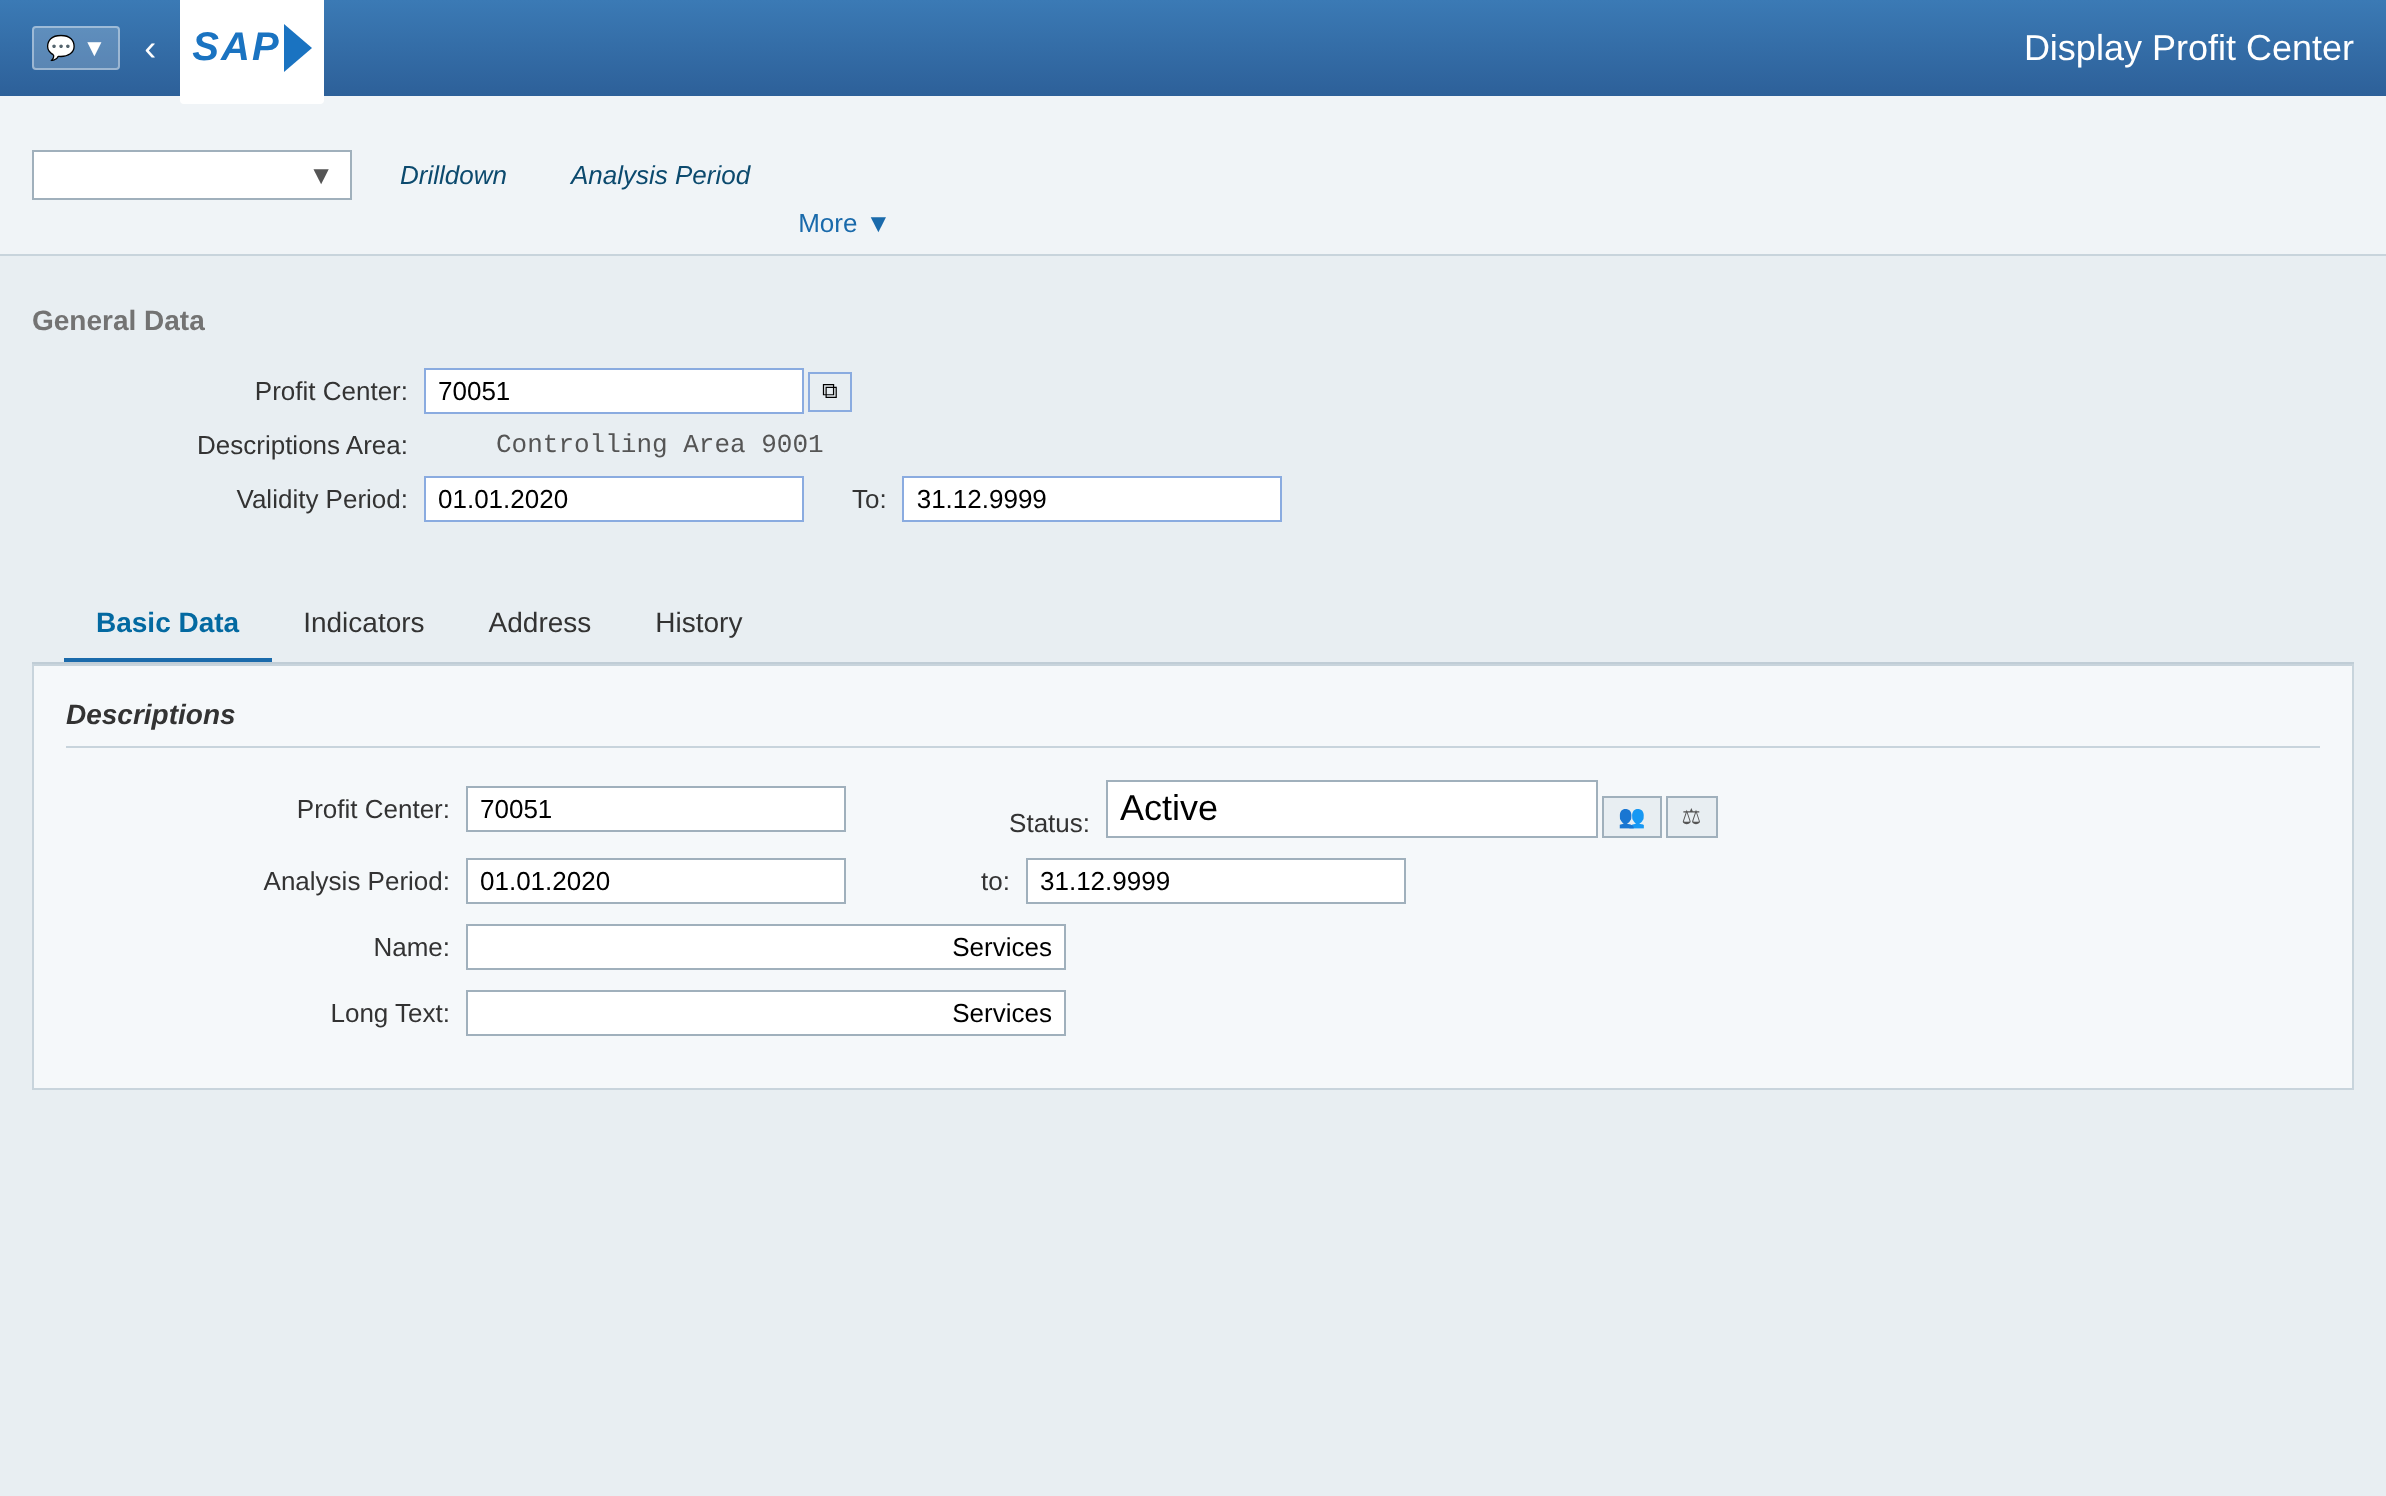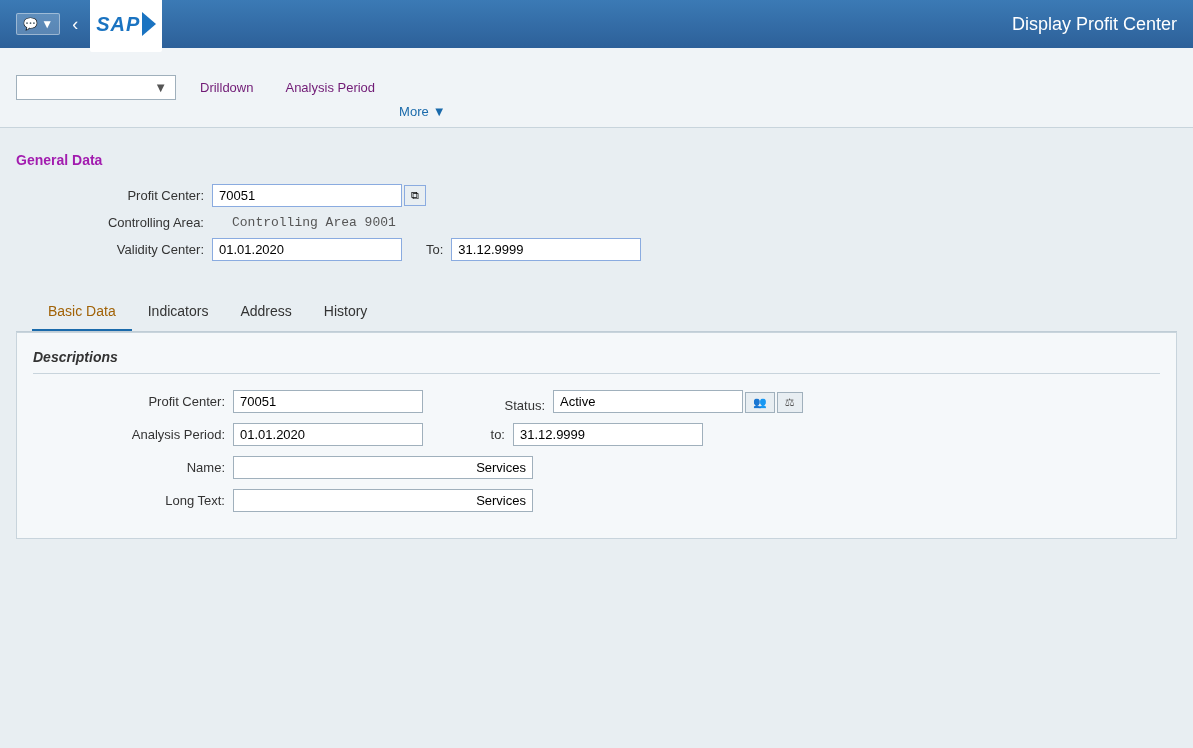--- a/index.html
+++ b/index.html
@@ -54,45 +54,46 @@
       background: white;
       padding: 4px 8px;
       min-width: 160px;
       cursor: pointer;
       font-size: 13px;
     }
     .toolbar-dropdown .chevron { margin-left: auto; color: #555; }
     .toolbar-btn {
       background: none;
       border: none;
-      color: #701a75;
+      color: #0c4a6e;
       font-size: 13px;
       cursor: pointer;
       padding: 4px 8px;
+      font-style: italic;
     }
     .more-btn {
       display: flex;
       align-items: center;
       gap: 4px;
       background: none;
       border: none;
       color: #1a6aab;
       font-size: 13px;
       cursor: pointer;
       margin-top: 48px;
     }
 
     
     .content { background: #e8eef2; padding: 16px; }
 
     
     .section-title {
       font-size: 14px;
       font-weight: bold;
-      color: #a21caf;
+      color: #737373;
       margin-bottom: 12px;
       padding-bottom: 4px;
     }
 
     
     .general-data {
       background: #e8eef2;
       padding: 8px 0 16px 0;
     }
     .form-row {
@@ -123,21 +124,21 @@
       background: #e8eef2;
       padding: 3px 6px;
       cursor: pointer;
       margin-left: 2px;
       font-size: 11px;
     }
     .controlling-area-text {
       color: #555;
       font-family: 'Courier New', monospace;
       font-size: 13px;
-      margin-left: 20px;
+      margin-left: 36px;
     }
     .to-label {
       margin-left: 24px;
       margin-right: 8px;
       color: #333;
     }
     .form-input-small { min-width: 80px; }
 
     
     .tabs-container {
@@ -150,23 +151,23 @@
     }
     .tab {
       padding: 10px 16px;
       cursor: pointer;
       font-size: 14px;
       color: #333;
       border-bottom: 2px solid transparent;
       white-space: nowrap;
     }
     .tab.active {
-      color: #a16207;
+      color: #0369a1;
       border-bottom: 2px solid #1a6aab;
-      font-weight: normal;
+      font-weight: bold;
     }
 
     
     .tab-panel {
       background: #f5f8fa;
       border: 1px solid #c8d4dc;
       margin: 0;
       padding: 16px;
     }
     .panel-title {
@@ -209,21 +210,21 @@
     .status-label {
       text-align: right;
       width: 70px;
       padding-right: 8px;
       color: #333;
     }
     .status-input {
       border: 1px solid #a0b0bc;
       background: white;
       padding: 3px 6px;
-      font-size: 13px;
+      font-size: 18px;
       min-width: 140px;
     }
     .status-icon-btn {
       border: 1px solid #a0b0bc;
       background: #e8eef2;
       padding: 3px 7px;
       cursor: pointer;
       margin-left: 2px;
       font-size: 11px;
       color: #555;
@@ -299,26 +300,26 @@
   <div class="general-data">
     <div class="section-title">General Data</div>
 
     <div class="form-row">
       <span class="form-label">Profit Center:</span>
       <input class="form-input form-input-wide" type="text" value="70051" style="">
       <button class="copy-btn" title="Copy">⧉</button>
     </div>
 
     <div class="form-row">
-      <span class="form-label">Controlling Area:</span>
+      <span class="form-label">Descriptions Area:</span>
       <span class="controlling-area-text">Controlling Area 9001</span>
     </div>
 
     <div class="form-row">
-      <span class="form-label">Validity Center:</span>
+      <span class="form-label">Validity Period:</span>
       <input class="form-input form-input-date" type="text" value="01.01.2020" style="">
       <span class="to-label">To:</span>
       <input class="form-input form-input-date" type="text" value="31.12.9999" style="">
     </div>
   </div>
 
   <div class="tabs-container">
     <div class="tab active">
       <span>Basic Data</span>
     </div>

